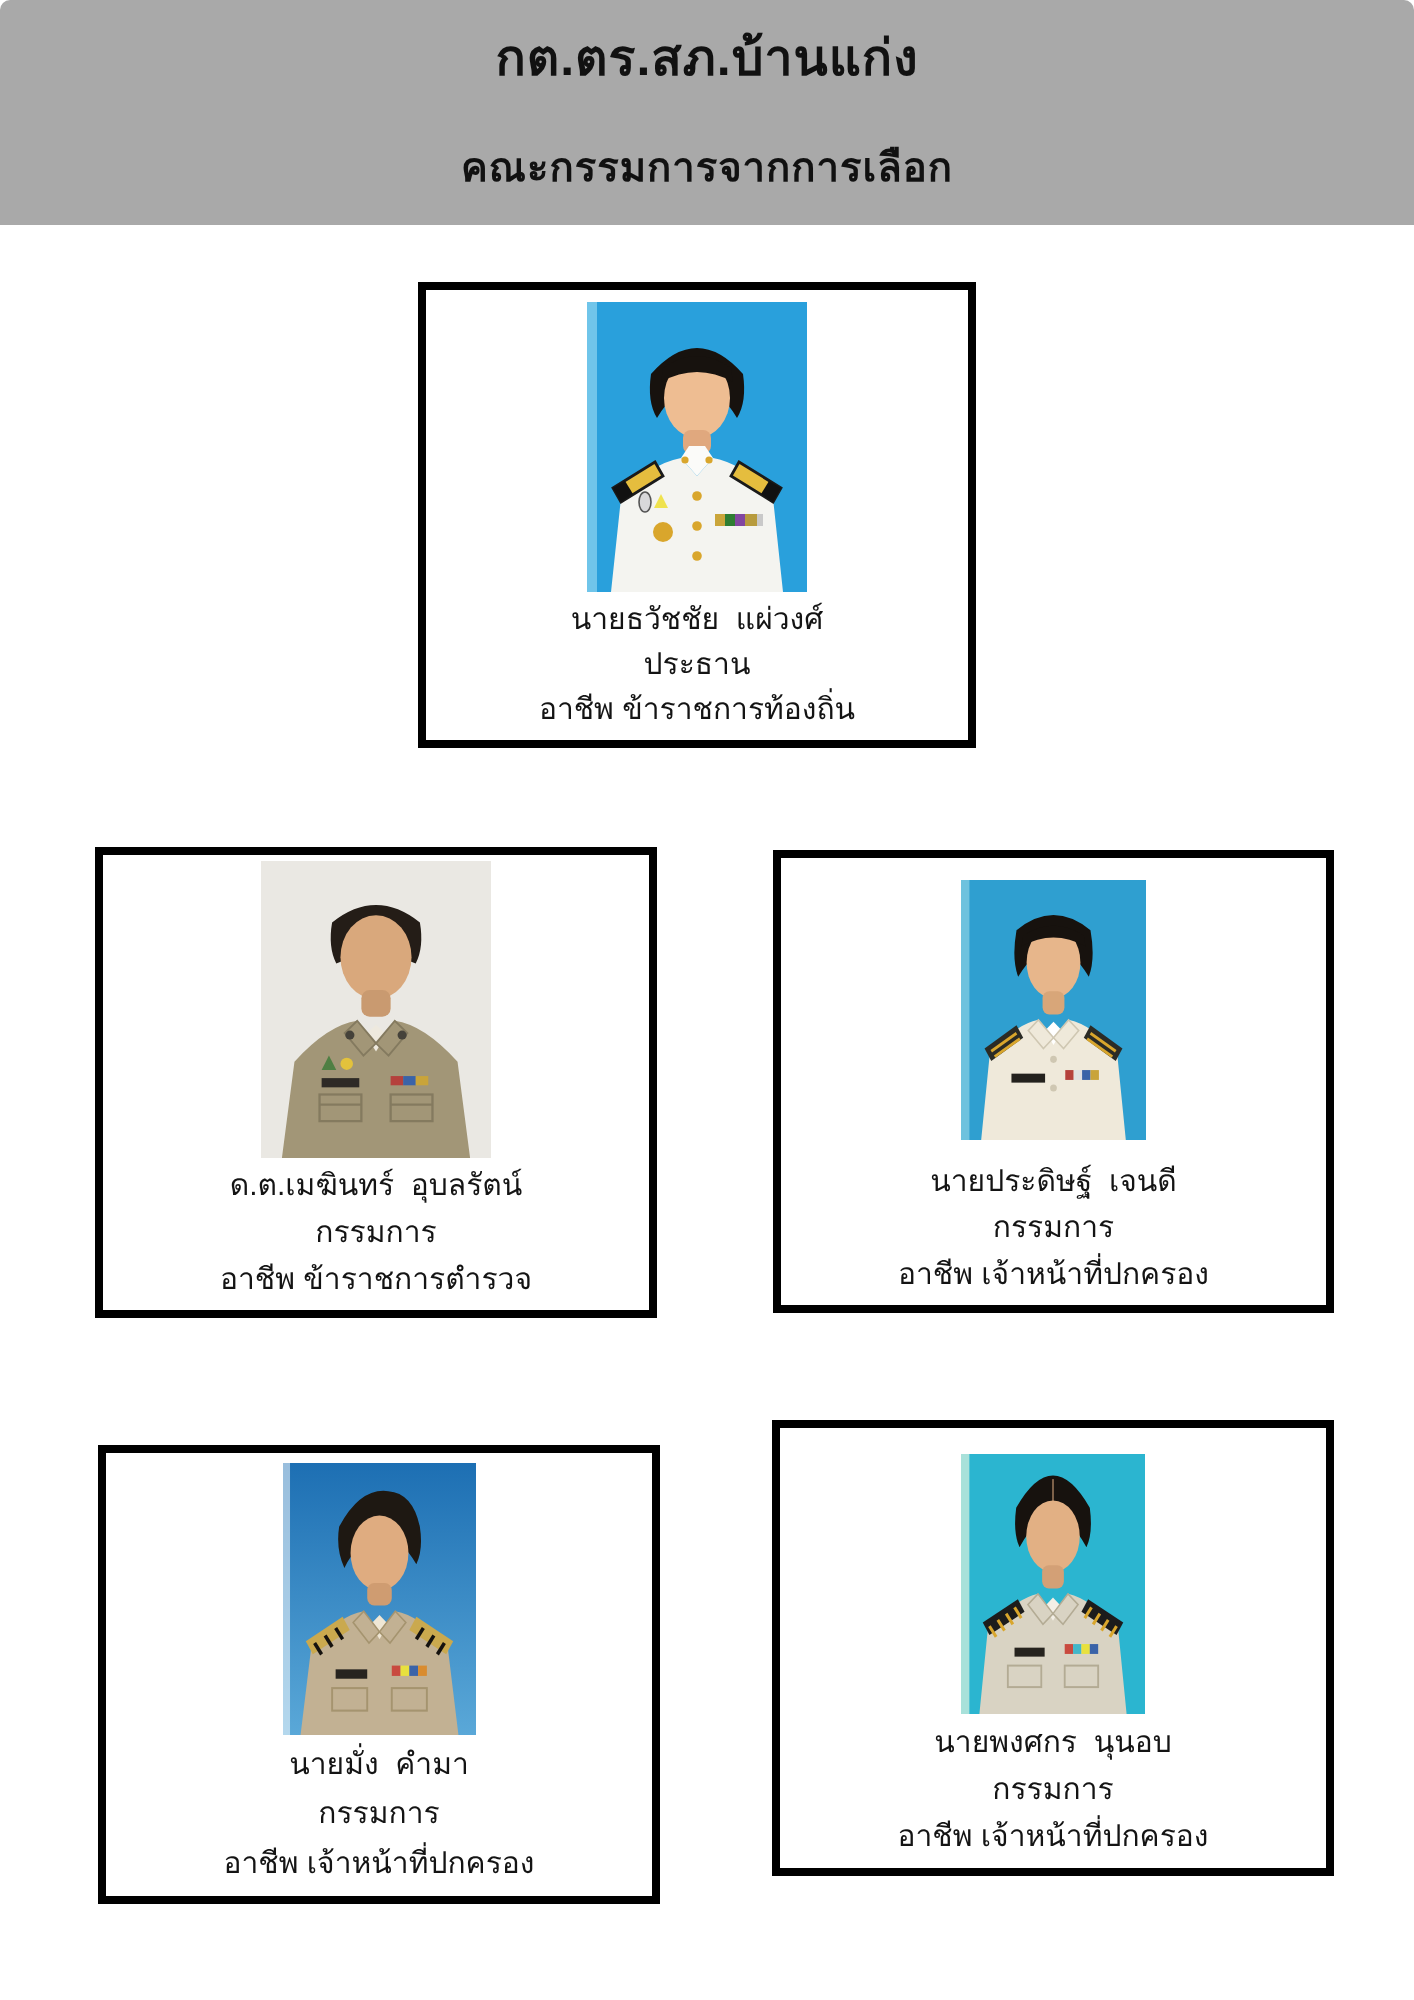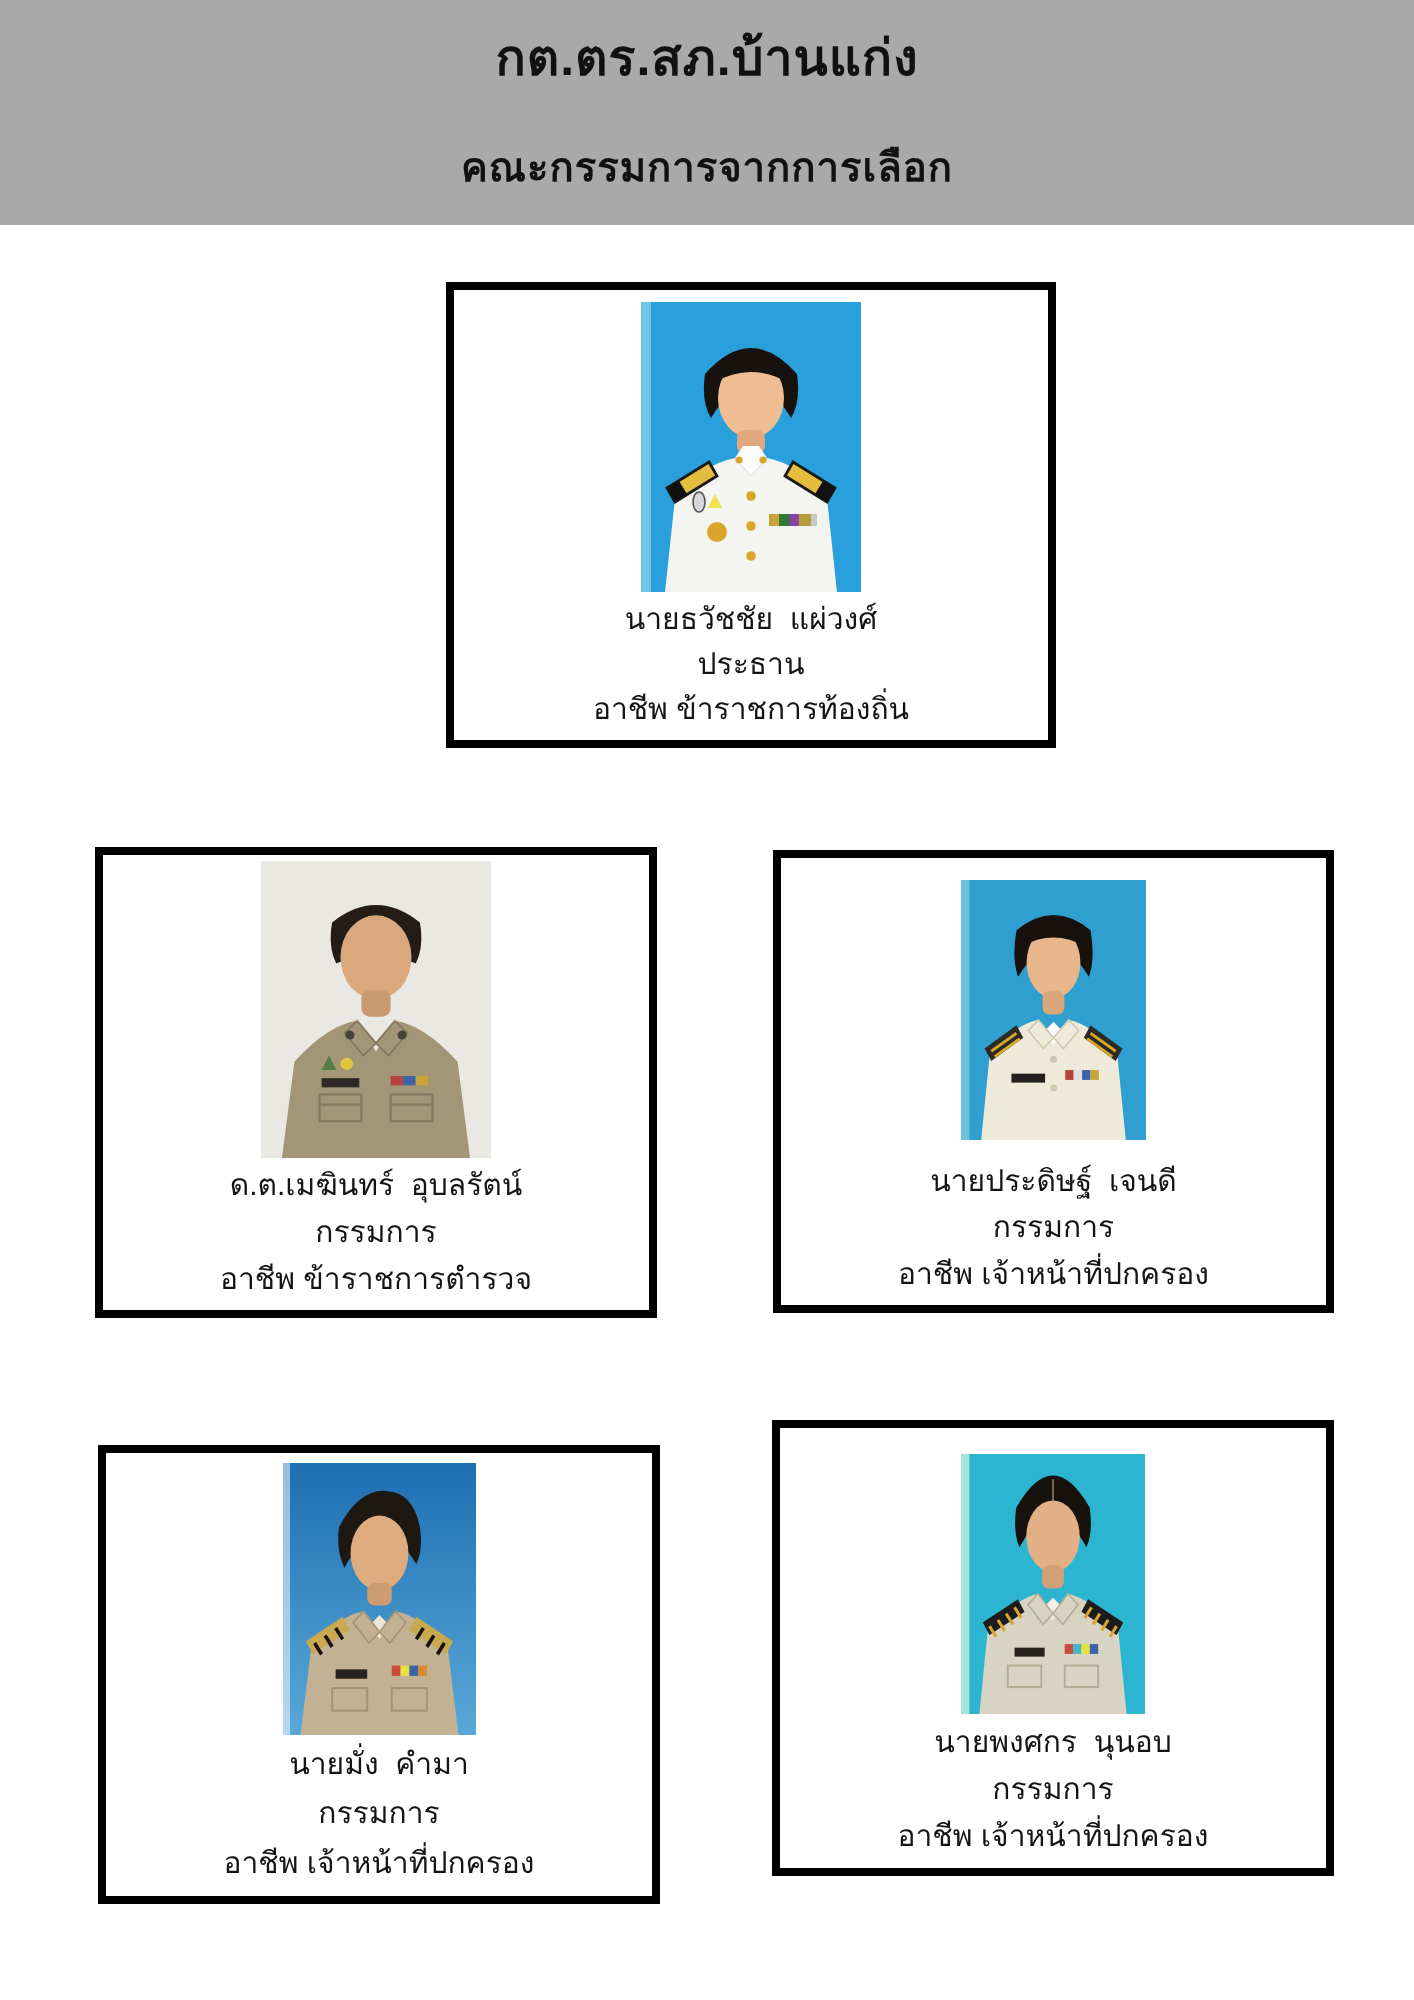--- a/index.html
+++ b/index.html
@@ -1,38 +1,38 @@
 <!DOCTYPE html>
 <html><head>
 <meta charset="utf-8">
 <style>
   html,body { margin:0; padding:0; background:#ffffff; }
   body { font-family: "Liberation Sans", "DejaVu Sans", sans-serif; color:#111; }
-  .page { position:relative; width:1414px; height:2000px; background:#ffffff; overflow:hidden; }
+  .page { position:relative; width:1414px; height:2000px; background:#ffffff; overflow:hidden;border-radius:10px; }
 
   .header {
     position:absolute; left:0; top:0; width:1414px; height:225px;
     background:#a9a9a9; text-align:center;
   }
   .title   { padding-top:18px; font-size:50px; font-weight:bold; letter-spacing:1px; }
   .subtitle{ margin-top:38px;  font-size:40px; font-weight:bold; letter-spacing:1px; }
 
   .card {
     position:absolute; background:#ffffff; border:8px solid #000000;
     box-sizing:border-box; display:flex; flex-direction:column; align-items:center;
   }
   .photo { flex:0 0 auto; position:relative; }
   .photo svg { display:block; width:100%; height:100%; }
   .labels {
     flex:1; width:100%; display:flex; flex-direction:column;
     justify-content:space-around; align-items:center; padding:4px 0 8px 0; box-sizing:border-box;
   }
   .line { font-size:30px; line-height:1.2; white-space:pre-wrap; text-align:center; color:#141414; }
 
-  #c1 { left:418px; top:282px;  width:610px; height:466px;margin-left:28px; }
+  #c1 { left:418px; top:282px;  width:558px; height:466px; }
   #c1 .photo { width:220px; height:290px; margin-top:12px; }
   #c2 { left:95px;  top:847px;  width:562px; height:471px;align-items:center; }
   #c2 .photo { width:230px; height:297px; margin-top:6px; }
   #c3 { left:773px; top:850px;  width:561px; height:463px;gap:14px; }
   #c3 .photo { width:185px; height:260px; margin-top:22px; }
   #c4 { left:98px;  top:1421px; width:562px; height:459px;margin-top:24px; }
   #c4 .photo { width:193px; height:272px; margin-top:10px; }
   #c5 { left:772px; top:1420px; width:562px; height:456px;align-items:center; }
   #c5 .photo { width:184px; height:260px; margin-top:26px; }
 </style>

